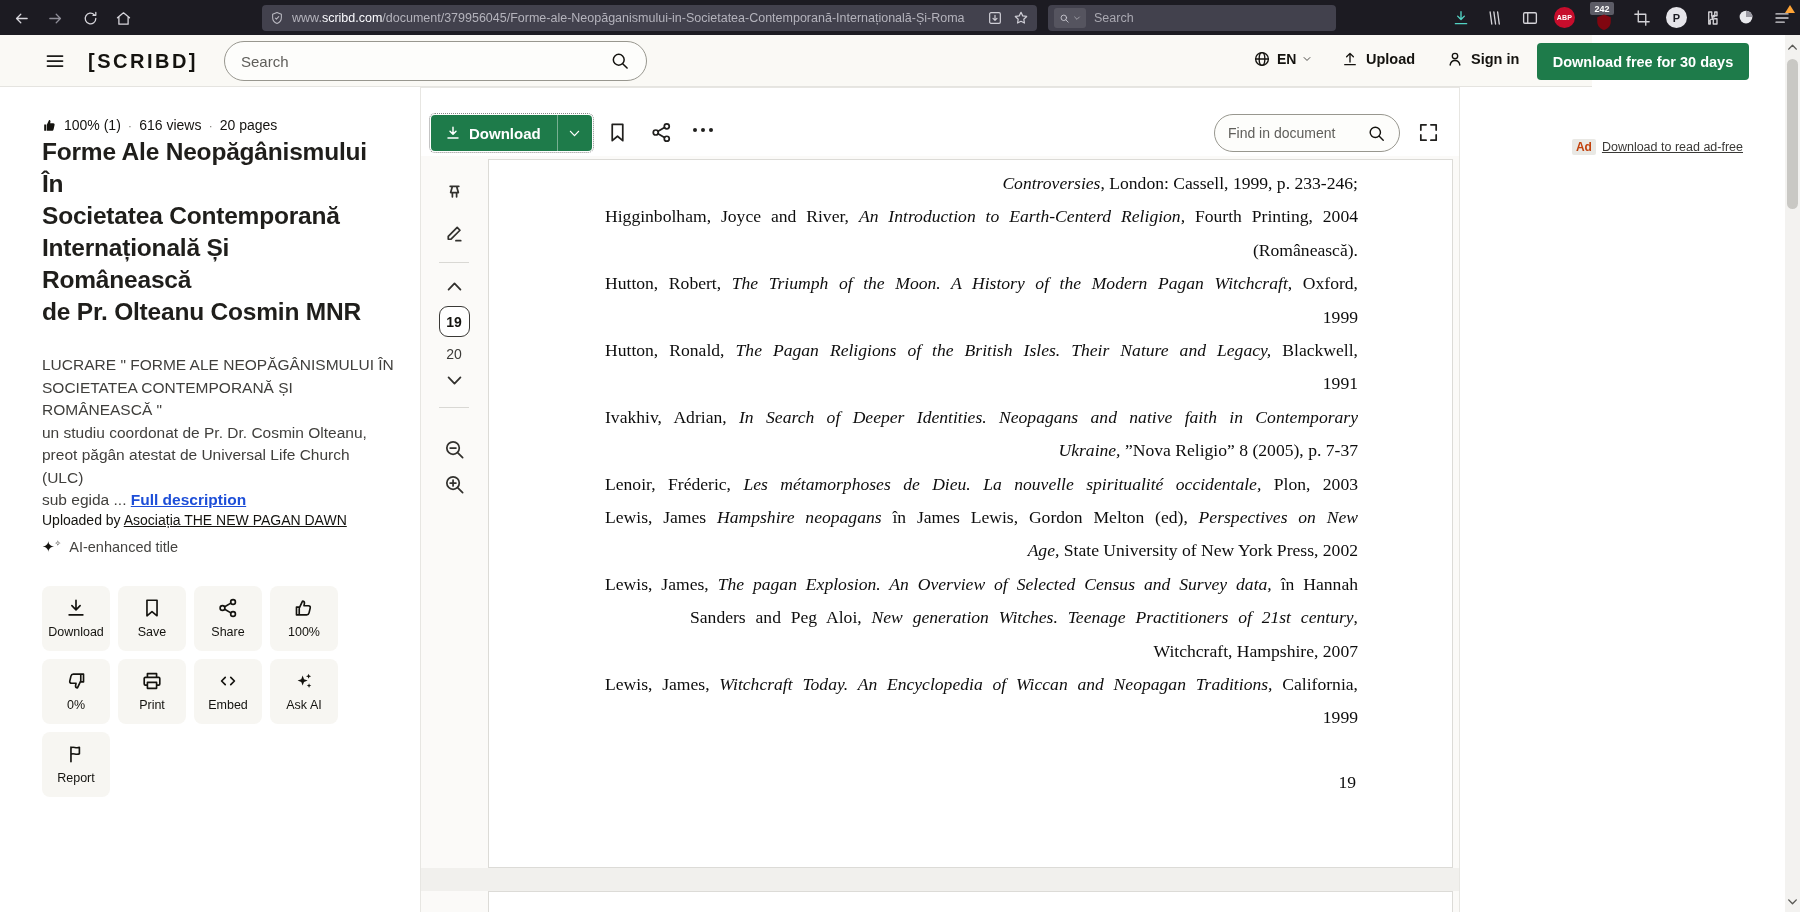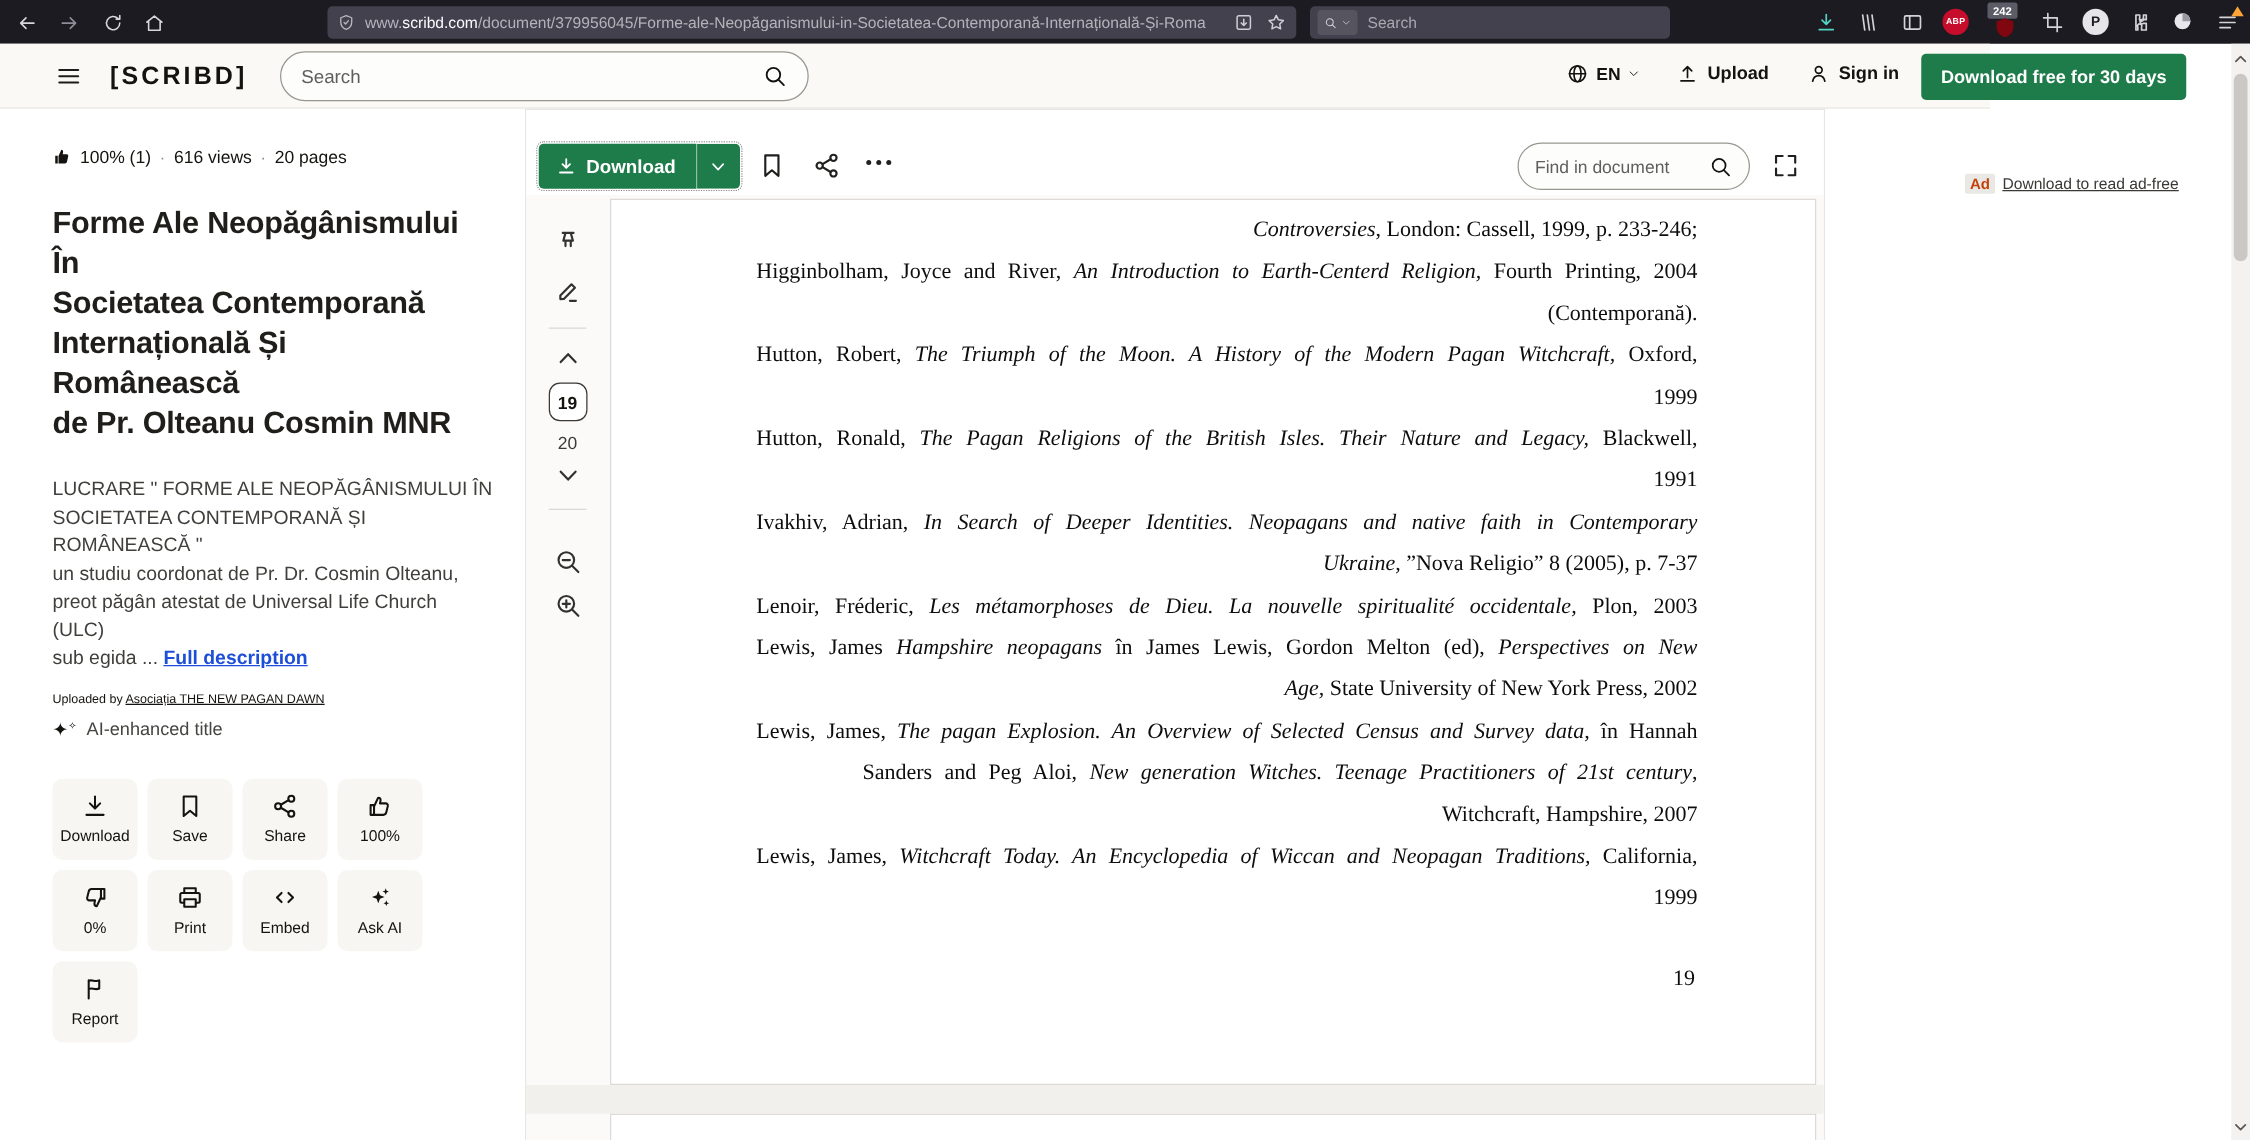--- a/index.html
+++ b/index.html
@@ -55,24 +55,24 @@
   .hbtn { position:absolute; top:15px; display:flex; align-items:center; gap:7px; color:#14130f; font-size:14.5px; font-weight:600; }
   .h-upload { left:1341px; } .h-signin { left:1446px;align-items:center; }
   .hbtn .ic { width:18px; height:18px; }
   .cta { position:absolute; left:1537px; top:8px; width:212px; height:37px; background:#1e7b4a; color:#fff; font-size:14.5px; font-weight:600; border:none; border-radius:4px; display:flex; align-items:center; justify-content:center; font-family:inherit; }
 
   
   .doc-sidebar { position:absolute; left:0; top:87px; width:420px; height:825px; background:#fff; padding:30px 28px 0 42px; }
   .stats { display:flex; align-items:center; gap:7px; font-size:14px; color:#14130f; }
   .stats .ic { width:15px; height:15px; color:#14130f; }
   .stats .dot { color:#8a8985; font-size:13px; }
-  .doc-title { margin-top:30px; font-size:24.5px; line-height:32px; font-weight:700; color:#1f1e1b; letter-spacing:-.2px; white-space:pre-line; width:340px; }
+  .doc-title { margin-top:3px; font-size:24.5px; line-height:32px; font-weight:700; color:#1f1e1b; letter-spacing:-.2px; white-space:pre-line; width:340px; }
   .doc-desc { margin-top:26px; font-size:15.5px; line-height:22.5px; color:#403f3c; white-space:pre-line; width:352px; }
   .doc-desc a { color:#1d4ed8; font-weight:700; text-decoration:underline; }
-  .uploaded { margin-top:15px; font-size:10px; color:#14130f; }
+  .uploaded { font-size:14px; color:#14130f; }
   .uploaded a { color:#14130f; text-decoration:underline; }
   .ai-row { margin-top:10px; display:flex; align-items:center; gap:8px; font-size:14.5px; color:#454441; }
   .ai-row .spark { font-size:15px; color:#14130f; }
   .tile-grid { margin-top:30px; display:grid; grid-template-columns:repeat(4,68px); gap:8px; }
   .tile { width:68px; height:65px; background:#f7f6f2; border-radius:8px; display:flex; flex-direction:column; align-items:center; justify-content:center; gap:6px; }
   .tile-icon { width:22px; height:22px; color:#14130f; }
   .tile-label { font-size:12.5px; color:#14130f; }
 
   
   .viewer { position:absolute; left:420px; top:87px; width:1040px; height:825px; background:#fbfaf8; border-left:1px solid #e7e6e2; border-right:1px solid #e7e6e2; border-top:1px solid #e7e6e2; }
@@ -493,21 +493,21 @@
               <circle cx="10.5" cy="10.5" r="6.5"></circle>
               <path d="M15.5 15.5l5 5M7.5 10.5h6M10.5 7.5v6"></path>
             </svg>
           </span>
       </div>
 
       <div class="doc-page">
         <div class="doc-lines">
             <div class="doc-line indent"><span class="it">Controversies</span><span>, London: Cassell, 1999, p.  233-246;</span></div>
             <div class="doc-line just"><span>Higginbolham, Joyce and River, </span><span class="it">An Introduction to Earth-Centerd Religion,</span><span> Fourth Printing, 2004</span></div>
-            <div class="doc-line indent"><span>(Contemporană).</span></div>
+            <div class="doc-line indent"><span>(Românească).</span></div>
             <div class="doc-line just"><span>Hutton, Robert, </span><span class="it">The Triumph of the Moon. A History of the Modern Pagan Witchcraft,</span><span> Oxford,</span></div>
             <div class="doc-line indent"><span>1999</span></div>
             <div class="doc-line just"><span>Hutton, Ronald, </span><span class="it">The Pagan Religions of the British Isles. Their Nature and Legacy,</span><span> Blackwell,</span></div>
             <div class="doc-line indent"><span>1991</span></div>
             <div class="doc-line just"><span>Ivakhiv, Adrian, </span><span class="it">In Search of Deeper Identities. Neopagans and native faith in Contemporary</span></div>
             <div class="doc-line indent"><span class="it">Ukraine,</span><span> ”Nova Religio” 8 (2005), p. 7-37</span></div>
             <div class="doc-line just"><span>Lenoir, Fréderic, </span><span class="it">Les métamorphoses de Dieu. La nouvelle spiritualité occidentale,</span><span> Plon, 2003</span></div>
             <div class="doc-line just"><span>Lewis, James </span><span class="it">Hampshire neopagans</span><span> în James Lewis, Gordon Melton (ed), </span><span class="it">Perspectives on New</span></div>
             <div class="doc-line indent"><span class="it">Age,</span><span> State University of New York Press, 2002</span></div>
             <div class="doc-line just"><span>Lewis, James, </span><span class="it">The pagan Explosion. An Overview of Selected Census  and Survey data,</span><span> în Hannah</span></div>

